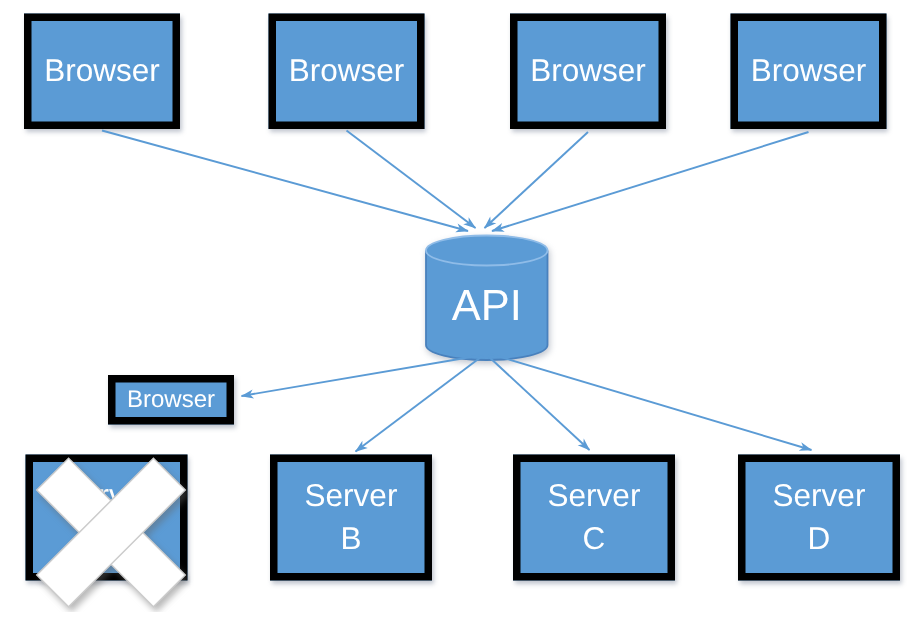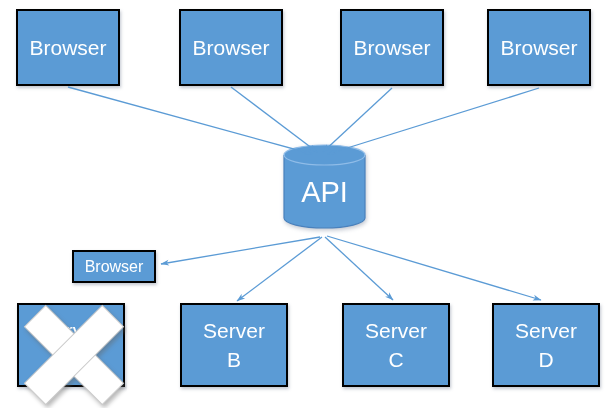--- a/index.html
+++ b/index.html
@@ -11,21 +11,21 @@
   .stage {
     position: relative;
     width: 614px;
     height: 411px;
     background: #ffffff;
     overflow: hidden;
   }
   .node {
     position: absolute;
     background: #5b9bd5;
-    border: 2px solid #000000;
+    border: 5px solid #000000;
     box-sizing: border-box;
     color: #ffffff;
     display: flex;
     flex-direction: column;
     align-items: center;
     justify-content: center;
     text-align: center;
     box-shadow: 1px 2px 3px rgba(120, 130, 150, 0.45);
   }
   .browser {
@@ -44,21 +44,21 @@
   .fallback {
     left: 72px;
     top: 250px;
     width: 84px;
     height: 33px;
     font-size: 16px;
   }
   .cylinder-wrap {
     position: absolute;
     left: 283px;
-    top: 144px;
+    top: 156px;
     width: 83px;
     height: 85px;
     filter: drop-shadow(1px 2px 2px rgba(120, 130, 150, 0.45));
   }
   .cylinder-label {
     position: absolute;
     left: 0;
     top: 11px;
     width: 83px;
     height: 74px;

